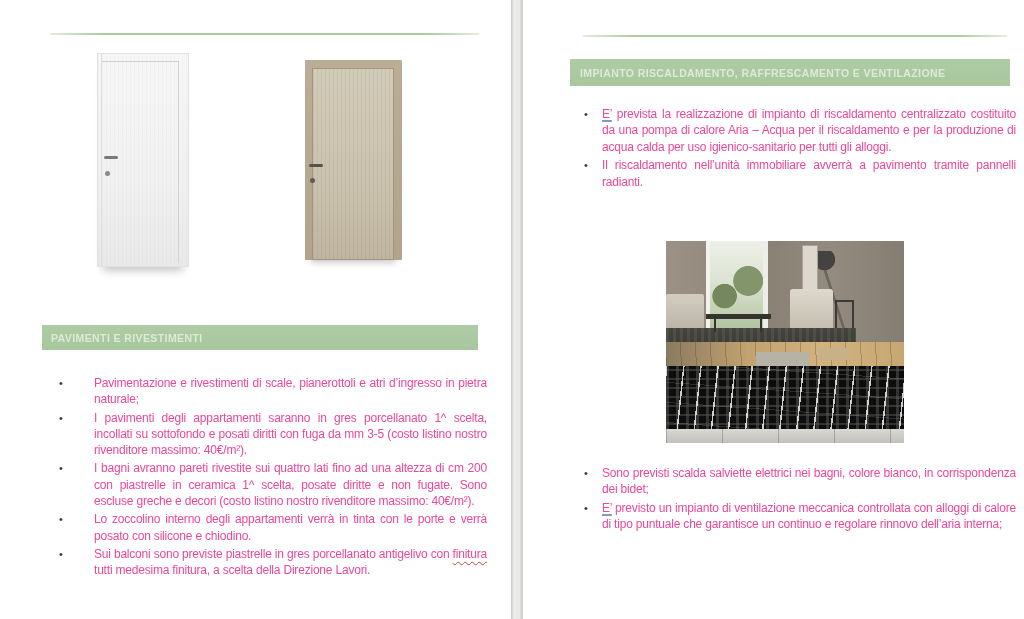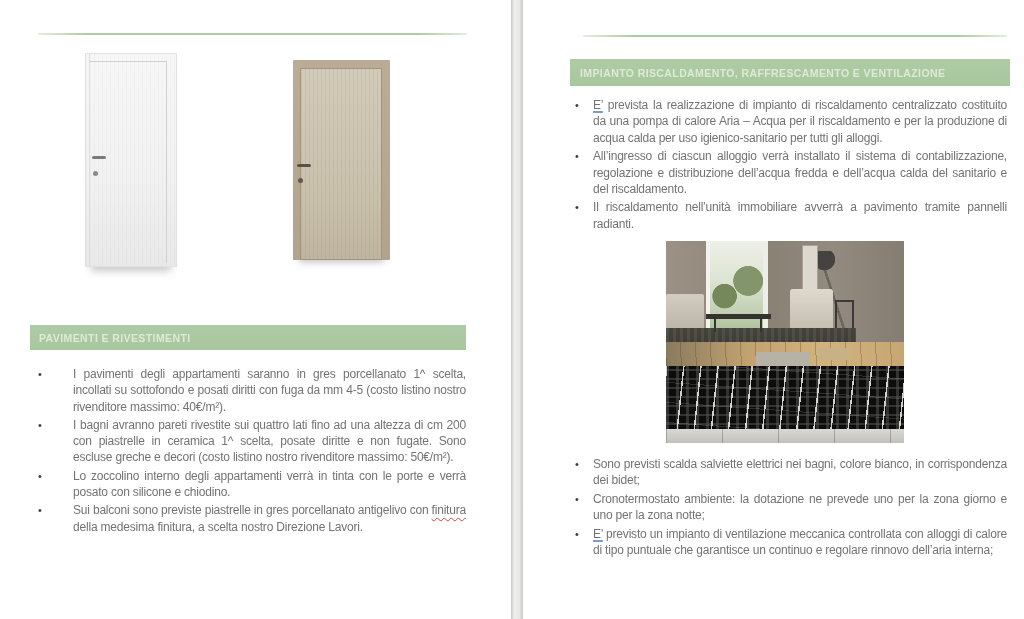--- a/index.html
+++ b/index.html
@@ -3,21 +3,21 @@
 <meta charset="utf-8">
 <style>
   html,body{margin:0;padding:0;}
   body{
     width:1024px;height:619px;position:relative;overflow:hidden;
     background:#ffffff;
     font-family:"Liberation Sans", sans-serif;
     -webkit-font-smoothing:antialiased;
   }
   .page{position:absolute;top:0;height:619px;background:#ffffff;padding-left:40px;}
-  .page-left{left:0;width:511px;}
+  .page-left{left:12px;width:511px;}
   .page-right{left:523px;width:501px;}
   .divider{
     position:absolute;top:0;left:511px;width:12px;height:619px;
     background:linear-gradient(90deg,#c6c6c4 0,#ededeb 25%,#e9e9e7 70%,#c9c9c7 95%,#f2f2f0 100%);
   }
   .rule{
     position:absolute;height:2px;
     background:linear-gradient(90deg,rgba(178,203,164,.35),#aecaa0 12%,#aecaa0 88%,rgba(178,203,164,.35));
   }
   .rule-left{left:38px;top:33px;width:429px;}
@@ -27,22 +27,22 @@
     background:linear-gradient(180deg,#aecbA5 0,#a8c79e 100%);
     color:#dcebd4;
     font-size:10.5px;letter-spacing:.4px;font-weight:bold;
     display:flex;align-items:center;
     text-transform:uppercase;
   }
   .bar-left{left:30px;top:325px;width:436px;height:25px;padding-left:9px;box-sizing:border-box;}
   .bar-right{left:47px;top:59px;width:440px;height:27px;padding-left:10px;box-sizing:border-box;}
 
   ul.bullets{
-    position:absolute;margin:0;padding:0;list-style:none;
-    color:#737373;font-size:12px;letter-spacing:-0.2px;
+    position:absolute;margin:9px;padding:0;list-style:none;
+    color:#ec4899;font-size:12px;letter-spacing:-0.2px;
     text-align:justify;
   }
   ul.bullets li{position:relative;margin:0 0 2px 0;}
   ul.bullets li::before{
     content:"\2022";
     position:absolute;font-size:11px;color:#3a3a3a;top:0;
   }
   .list-left{left:30px;top:366px;width:436px;line-height:16.3px;}
   .list-left li{padding-left:43px;}
   .list-left li::before{left:8px;}
@@ -167,39 +167,39 @@
     <div class="leaf"></div>
     <div class="handle"></div>
     <div class="keyhole"></div>
   </div>
 
   <div class="section-bar bar-left">
     <span>PAVIMENTI E RIVESTIMENTI</span>
   </div>
 
   <ul class="bullets list-left">
-      <li><span>I pavimenti degli appartamenti saranno in gres porcellanato 1^ scelta, incollati su sottofondo e posati diritti con fuga da mm 4-5 (costo listino nostro rivenditore massimo: 40€/m²).</span></li>
-      <li><span>I bagni avranno pareti rivestite sui quattro lati fino ad una altezza di cm 200 con piastrelle in ceramica 1^ scelta, posate diritte e non fugate. Sono escluse greche e decori (costo listino nostro rivenditore massimo: 50€/m²).</span></li>
+      <li><span>Pavimentazione e rivestimenti di scale, pianerottoli e atri d’ingresso in pietra naturale;</span></li>
+      <li><span>I pavimenti degli appartamenti saranno in gres porcellanato 1^ scelta, incollati su sottofondo e posati diritti con fuga da mm 3-5 (costo listino nostro rivenditore massimo: 40€/m²).</span></li>
+      <li><span>I bagni avranno pareti rivestite sui quattro lati fino ad una altezza di cm 200 con piastrelle in ceramica 1^ scelta, posate diritte e non fugate. Sono escluse greche e decori (costo listino nostro rivenditore massimo: 40€/m²).</span></li>
       <li><span>Lo zoccolino interno degli appartamenti verrà in tinta con le porte e verrà posato con silicone e chiodino.</span></li>
-      <li><span>Sui balconi sono previste piastrelle in gres porcellanato antigelivo con </span><span class="mark-red">finitura</span><span> della medesima finitura, a scelta nostro Direzione Lavori.</span></li>
+      <li><span>Sui balconi sono previste piastrelle in gres porcellanato antigelivo con </span><span class="mark-red">finitura</span><span> tutti medesima finitura, a scelta della Direzione Lavori.</span></li>
     </ul>
 </div>
 
 <div class="divider"></div>
 
 <div class="page page-right">
   <div class="rule rule-right"></div>
 
   <div class="section-bar bar-right">
     <span>IMPIANTO RISCALDAMENTO, RAFFRESCAMENTO E VENTILAZIONE</span>
   </div>
 
   <ul class="bullets list-right list-right-top">
       <li><span class="mark-blue">E’</span><span> prevista la realizzazione di impianto di riscaldamento centralizzato costituito da una pompa di calore Aria – Acqua per il riscaldamento e per la produzione di acqua calda per uso igienico-sanitario per tutti gli alloggi.</span></li>
-      <li><span>All’ingresso di ciascun alloggio verrà installato il sistema di contabilizzazione, regolazione e distribuzione dell’acqua fredda e dell’acqua calda del sanitario e del riscaldamento.</span></li>
       <li><span>Il riscaldamento nell’unità immobiliare avverrà a pavimento tramite pannelli radianti.</span></li>
     </ul>
 
   <div class="photo">
     <div class="ph-window"></div>
     <div class="ph-door2"></div>
     <div class="ph-lamp"></div>
     <div class="ph-sofa"></div>
     <div class="ph-chair"></div>
     <div class="ph-sidetable"></div>
@@ -207,16 +207,15 @@
     <div class="ph-table"></div>
     <div class="ph-floor"></div>
     <div class="ph-patch1"></div>
     <div class="ph-patch2"></div>
     <div class="ph-panel"></div>
     <div class="ph-screed"></div>
   </div>
 
   <ul class="bullets list-right list-right-bottom">
       <li><span>Sono previsti scalda salviette elettrici nei bagni, colore bianco, in corrispondenza dei bidet;</span></li>
-      <li><span>Cronotermostato ambiente: la dotazione ne prevede uno per la zona giorno e uno per la zona notte;</span></li>
       <li><span class="mark-blue">E’</span><span> previsto un impianto di ventilazione meccanica controllata con alloggi di calore di tipo puntuale che garantisce un continuo e regolare rinnovo dell’aria interna;</span></li>
     </ul>
 </div>
 
 </body></html>

